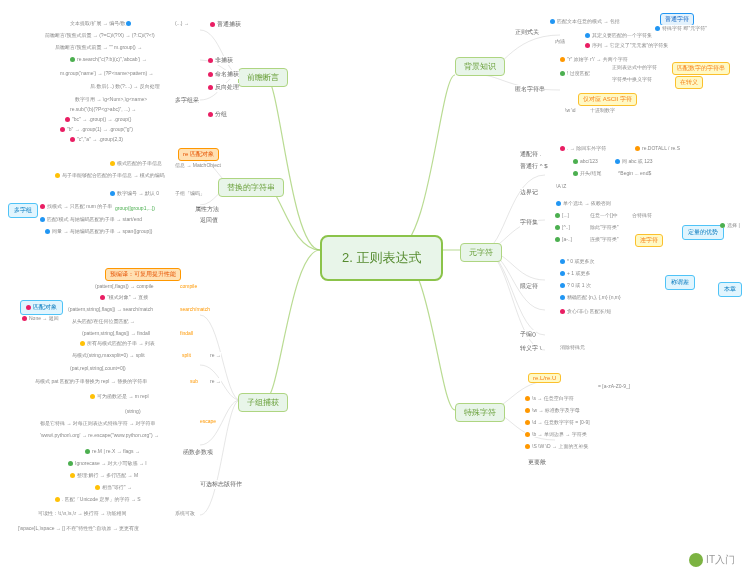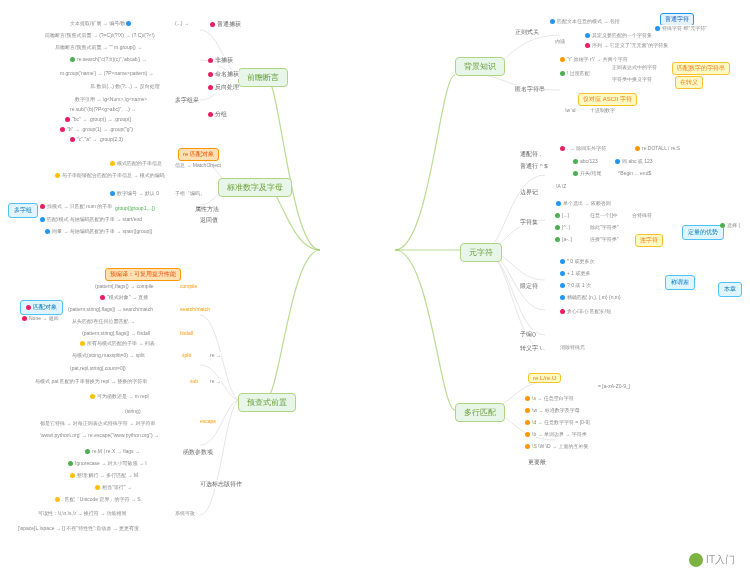--- a/index.html
+++ b/index.html
@@ -47,27 +47,28 @@
       <path class="thin" d="M240,75 C225,75 220,60 200,60"></path>
 <path class="thin" d="M240,75 C225,75 220,100 200,100"></path>
 <path class="thin" d="M235,185 C220,185 215,160 200,160"></path>
       <path class="thin" d="M235,185 C220,185 215,205 200,205"></path>
 <path class="thin" d="M240,400 C225,400 220,315 200,315"></path>
       <path class="thin" d="M240,400 C225,400 220,365 200,365"></path>
 <path class="thin" d="M240,400 C225,400 220,445 200,445"></path>
       <path class="thin" d="M240,400 C225,400 220,515 200,515"></path>
 </svg>
 
+<div class="node center" style="left:320px;top:235px"><span>2. 正则表达式</span></div>
 
 <div class="node branch" style="left:455px;top:57px">背景知识</div>
 <div class="node branch" style="left:460px;top:243px">元字符</div>
-<div class="node branch" style="left:455px;top:403px">多行匹配</div>
+<div class="node branch" style="left:455px;top:403px">特殊字符</div>
 <div class="node branch" style="left:238px;top:68px">前瞻断言</div>
-<div class="node branch" style="left:218px;top:178px">标准数字及字母</div>
-<div class="node branch" style="left:238px;top:393px">预查式前置</div>
+<div class="node branch" style="left:218px;top:178px">替换的字符串</div>
+<div class="node branch" style="left:238px;top:393px">子组捕获</div>
 
 <div class="node sub" style="left:515px;top:28px">正则式关</div>
 <div class="node leaf" style="left:550px;top:18px"><span class="pin p-b"></span><span>匹配文本任意的模式 → 包括</span></div>
 <div class="node tag-blue" style="left:660px;top:13px">普通字符</div>
 <div class="node leaf" style="left:655px;top:25px"><span class="pin p-b"></span><span>特殊字符 即"元字符"</span></div>
 <div class="node leaf" style="left:555px;top:38px">内涵</div>
 <div class="node leaf" style="left:585px;top:32px"><span class="pin p-b"></span><span>其定义要匹配的一个字符集</span></div>
 <div class="node leaf" style="left:585px;top:42px"><span class="pin p-r"></span><span>序列 → 它定义了"元元素"的字符集</span></div>
 <div class="node sub" style="left:515px;top:85px">匿名字符串</div>
 <div class="node leaf" style="left:560px;top:56px"><span class="pin p-o"></span><span>"r" 原始字 r'\' → 共两个字符</span></div>

